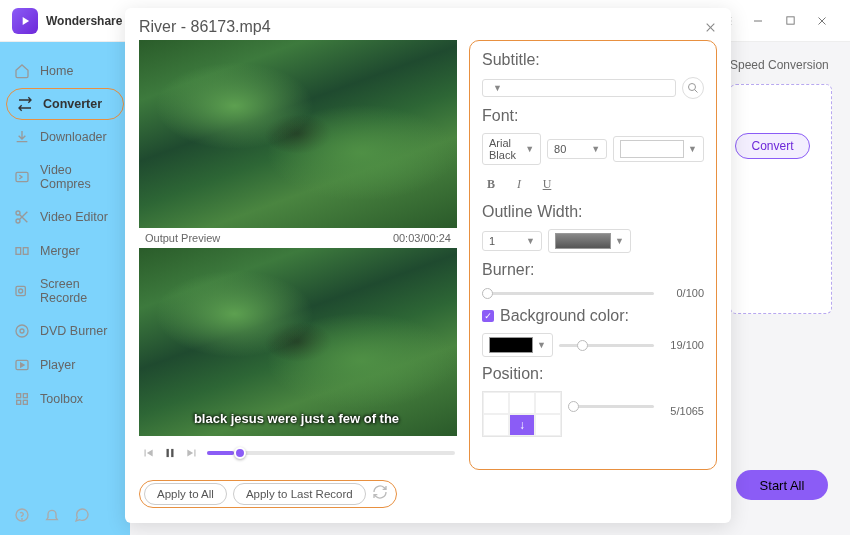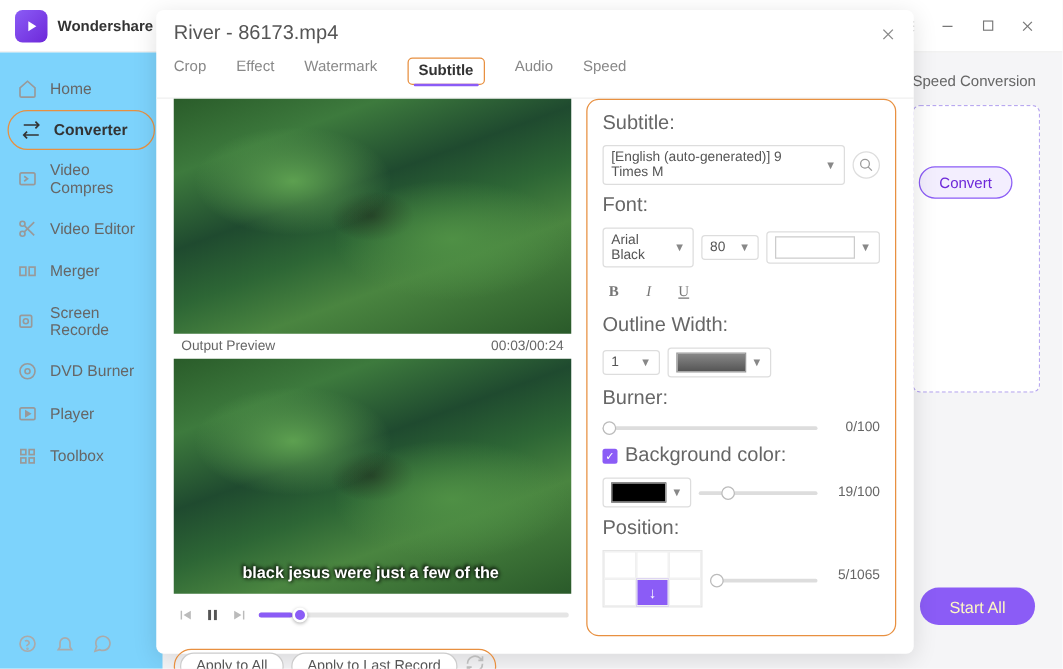--- a/index.html
+++ b/index.html
@@ -12,21 +12,21 @@
 .spacer { flex: 1; }
 .wbtn { width: 32px; height: 32px; display: flex; align-items: center; justify-content: center; color: #666; cursor: pointer; }
 
 .sidebar { position: absolute; left: 0; top: 42px; width: 130px; background: #7dd3fc; height: 493px; padding-top: 12px; }
 .sbitem { display: flex; align-items: center; padding: 9px 14px; color: #666; cursor: pointer; font-size: 12.5px; gap: 10px; }
 .sbitem.active { color: #333; font-weight: 700; border: 1.5px solid #e89040; border-radius: 18px; margin: 0 6px; padding: 7px 10px; }
 .sbicon { width: 16px; height: 16px; display: inline-flex; align-items: center; justify-content: center; }
 
 .bottombar { position: absolute; left: 0; bottom: 0; width: 130px; height: 40px; display: flex; align-items: center; gap: 14px; padding: 0 14px; color: #999; }
 .convertbtn { position: absolute; left: 735px; top: 133px; width: 75px; height: 26px; border: 1.5px solid #8b5cf6; color: #6d28d9; background: #f3eefe; border-radius: 13px; display: flex; align-items: center; justify-content: center; font-size: 12px; }
-.startall { position: absolute; right: 22px; bottom: 35px; width: 92px; height: 30px; background: #8b5cf6; color: #fef9c3; border-radius: 15px; display: flex; align-items: center; justify-content: center; font-size: 13px; }
+.startall { position: absolute; right: 22px; bottom: 35px; width: 92px; height: 30px; background: #8b5cf6; color: #000000; border-radius: 15px; display: flex; align-items: center; justify-content: center; font-size: 13px; }
 
 .dialog { position: absolute; left: 125px; top: 8px; width: 606px; height: 515px; background: #fff; border-radius: 6px; box-shadow: 0 4px 20px rgba(0,0,0,0.12); z-index: 10; }
 .dlgtitle { padding: 10px 14px 4px; font-size: 16px; color: #555; display: flex; align-items: center; }
 .dlgclose { color: #888; font-size: 16px; }
 .tabs { display: flex; gap: 24px; padding: 6px 14px 10px; border-bottom: 1px solid #f0f0f0; font-size: 12px; color: #888; }
 .tab { cursor: pointer; padding-bottom: 4px; }
 .tab.active { color: #333; font-weight: 600; border: 1.5px solid #e89040; border-radius: 4px; padding: 2px 8px 4px; position: relative; }
 .tab.active::after { content: ''; position: absolute; left: 4px; right: 4px; bottom: -2px; height: 2px; background: #8b5cf6; border-radius: 1px; }
 
 .dlgbody { display: flex; padding: 0 14px; gap: 12px; }
@@ -42,21 +42,21 @@
 .seek .fill { position: absolute; left: 0; top: 0; height: 100%; width: 11%; background: #8b5cf6; border-radius: 2px; }
 .seek .thumb { position: absolute; left: 11%; top: -4px; width: 12px; height: 12px; background: #8b5cf6; border: 2px solid #fff; border-radius: 50%; box-shadow: 0 1px 3px rgba(0,0,0,0.3); }
 
 .rightcol { flex: 1; border: 1.5px solid #e89040; border-radius: 10px; padding: 10px 12px; font-size: 12px; color: #555; display: flex; flex-direction: column; gap: 8px; }
 .lbl { font-size: 16px; color: #666; }
 .row { display: flex; gap: 6px; align-items: center; }
 .sel, .numsel { border: 1px solid #ddd; border-radius: 3px; padding: 3px 6px; font-size: 11px; color: #555; background: #fff; display: flex; align-items: center; justify-content: space-between; }
 .sel { flex: 1; }
 .caret { color: #888; font-size: 9px; margin-left: 4px; }
 .searchbtn { width: 22px; height: 22px; border: 1px solid #ddd; border-radius: 50%; display: flex; align-items: center; justify-content: center; color: #999; }
-.numsel { width: 46px; }
+.numsel { width: 60px; }
 .styleswatch { width: 64px; height: 18px; border: 1px solid #ddd; background: #fff; display: flex; align-items: center; justify-content: center; }
 .colorswatch { width: 56px; height: 16px; border: 1px solid #999; }
 .fmt { display: flex; gap: 10px; padding: 2px 0; }
 .fmtbtn { width: 18px; height: 18px; color: #777; font-family: Georgia, serif; display: flex; align-items: center; justify-content: center; cursor: pointer; }
 .slider { flex: 1; height: 3px; background: #ddd; border-radius: 2px; position: relative; }
 .slider .th { position: absolute; top: -4px; width: 11px; height: 11px; background: #fff; border: 1px solid #bbb; border-radius: 50%; }
 .valtxt { font-size: 11px; color: #666; min-width: 44px; text-align: right; }
 .chk { width: 12px; height: 12px; background: #8b5cf6; border-radius: 2px; display: inline-flex; align-items: center; justify-content: center; color: #fff; font-size: 9px; }
 .posgrid { display: grid; grid-template-columns: repeat(3, 26px); grid-template-rows: repeat(2, 22px); border: 1px solid #e5e5e5; }
 .posgrid > div { border: 1px solid #f0f0f0; }
@@ -118,20 +118,28 @@
     <span class="sbicon">
         <svg width="16" height="16" viewBox="0 0 24 24" fill="none" stroke="#333" stroke-width="2">
           <path d="M17 2l4 4-4 4M3 6h18M7 22l-4-4 4-4M21 18H3"></path>
         </svg>
       </span>
     <span>Converter</span>
   </div>
   <div class="sbitem">
     <span class="sbicon">
         <svg width="16" height="16" viewBox="0 0 24 24" fill="none" stroke="#999" stroke-width="2">
+          <path d="M12 3v12m-5-5l5 5 5-5M4 19h16"></path>
+        </svg>
+      </span>
+    <span>Downloader</span>
+  </div>
+  <div class="sbitem">
+    <span class="sbicon">
+        <svg width="16" height="16" viewBox="0 0 24 24" fill="none" stroke="#999" stroke-width="2">
           <rect x="3" y="5" width="18" height="14" rx="2"></rect>
           <path d="M8 9l4 3-4 3"></path>
         </svg>
       </span>
     <span>Video Compres</span>
   </div>
   <div class="sbitem">
     <span class="sbicon">
         <svg width="16" height="16" viewBox="0 0 24 24" fill="none" stroke="#999" stroke-width="2">
           <circle cx="6" cy="6" r="3"></circle>
@@ -219,28 +227,20 @@
 <div class="dialog">
   <div class="dlgtitle">
     <span>River - 86173.mp4</span>
     <div class="spacer"></div>
     <span class="dlgclose">
       <svg width="13" height="13" viewBox="0 0 24 24" fill="none" stroke="#888" stroke-width="2">
           <line x1="5" y1="5" x2="19" y2="19"></line>
           <line x1="19" y1="5" x2="5" y2="19"></line>
         </svg>
     </span>
-  </div>
-  <div class="tabs">
-    <span class="tab">Crop</span>
-    <span class="tab">Effect</span>
-    <span class="tab">Watermark</span>
-    <span class="tab active">Subtitle</span>
-    <span class="tab">Audio</span>
-    <span class="tab">Speed</span>
   </div>
 
   <div class="dlgbody">
     <div class="leftcol">
       <div class="preview"></div>
       <div class="previewbar">
         <span>Output Preview</span>
         <span>00:03/00:24</span>
       </div>
       <div class="preview preview2">
@@ -267,21 +267,20 @@
           <div class="fill"></div>
             <div class="thumb"></div>
         </div>
       </div>
     </div>
 
     <div class="rightcol">
       <div class="lbl">Subtitle:</div>
       <div class="row">
         <div class="sel">
-          <span>[English (auto-generated)] 9 Times M</span>
             <span class="caret">▼</span>
         </div>
         <div class="searchbtn">
           <svg width="12" height="12" viewBox="0 0 24 24" fill="none" stroke="#999" stroke-width="2">
               <circle cx="10" cy="10" r="7"></circle>
               <line x1="21" y1="21" x2="15" y2="15"></line>
             </svg>
         </div>
       </div>
 
@@ -344,21 +343,21 @@
       <div class="lbl">Position:</div>
       <div class="row" style="align-items:flex-start">
         <div class="posgrid">
           <div></div>
             <div></div>
             <div></div>
           <div></div>
             <div class="sel2">↓</div>
             <div></div>
         </div>
-        <div style="flex:1; display:flex; align-items:flex-end; gap:6px; padding-top:14px">
+        <div style="flex:1; display:flex; align-items:flex-start; gap:6px; padding-top:14px">
           <div class="slider">
               <div class="th" style="left:0.5%"></div>
             </div>
           <span class="valtxt">5/1065</span>
         </div>
       </div>
     </div>
   </div>
 
   <div class="actionrow">

